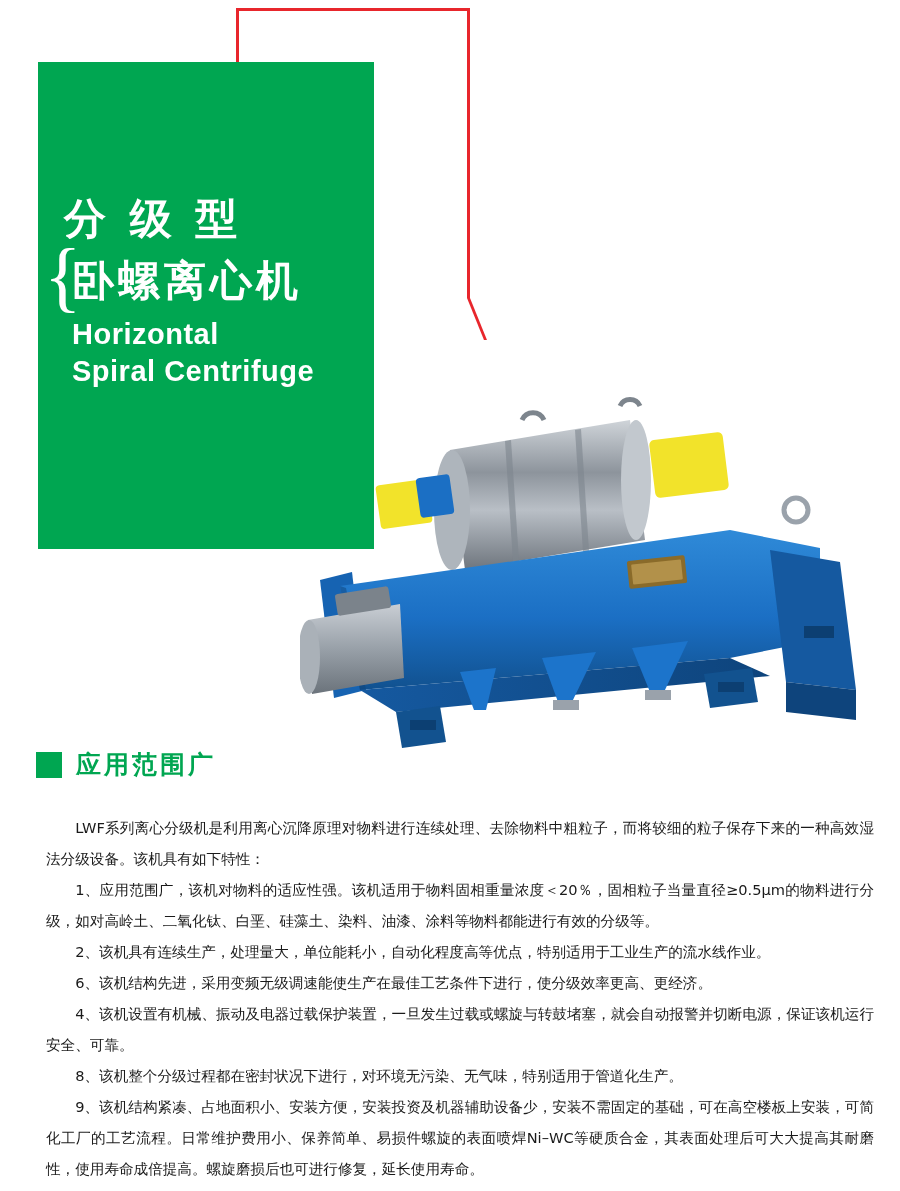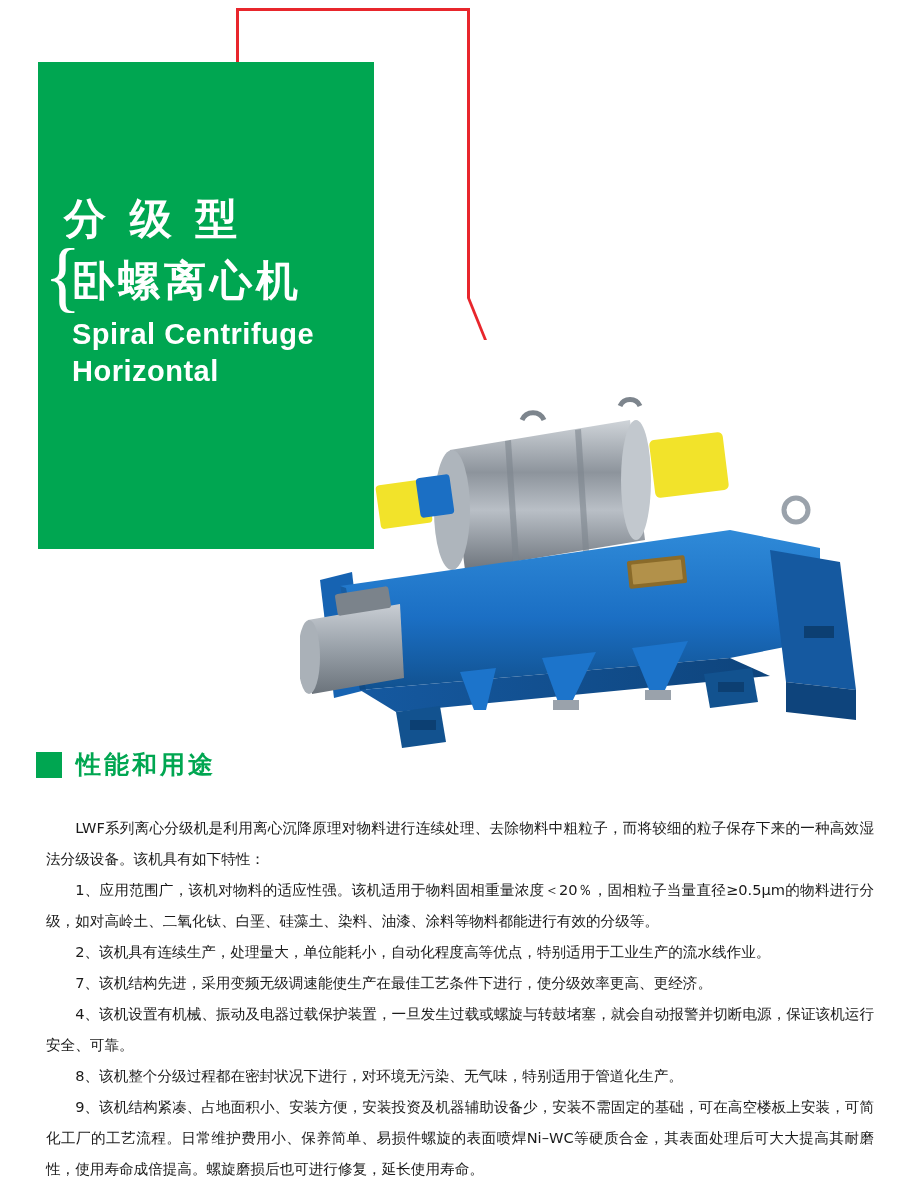--- a/index.html
+++ b/index.html
@@ -153,22 +153,22 @@
 <div class="hero">
 
   <div class="red-outline"></div>
 
   <div class="green-block"></div>
 
   <div class="title-wrap">
     <div class="brace">{</div>
     <div class="cn-title-1">分 级 型</div>
     <div class="cn-title-2">卧螺离心机</div>
+    <div class="en-title">Horizontal</div>
     <div class="en-title">Spiral Centrifuge</div>
-    <div class="en-title">Horizontal</div>
   </div>
 
   <div class="machine">
     <svg width="600" height="420" viewBox="0 0 600 420" xmlns="http://www.w3.org/2000/svg">
       <defs>
         <linearGradient id="steel" x1="0" y1="0" x2="0" y2="1">
           <stop offset="0%" stop-color="#cfd4d9"></stop>
           <stop offset="35%" stop-color="#8d949c"></stop>
           <stop offset="60%" stop-color="#b9bfc6"></stop>
           <stop offset="100%" stop-color="#6e757d"></stop>
@@ -233,25 +233,25 @@
 
       <path d="M222 30 a12 12 0 0 1 22 0" fill="none" stroke="#7d858d" stroke-width="5"></path>
       <path d="M320 16 a11 11 0 0 1 20 0" fill="none" stroke="#7d858d" stroke-width="5"></path>
       <circle cx="496" cy="120" r="12" fill="none" stroke="#9aa2ab" stroke-width="5"></circle>
     </svg>
   </div>
 </div>
 
 <div class="section-head">
   <div class="section-square"></div>
-  <div class="section-title">性能和用途</div>
+  <div class="section-title">应用范围广</div>
 </div>
 
 <div class="body-text">
   <p>LWF系列离心分级机是利用离心沉降原理对物料进行连续处理、去除物料中粗粒子，而将较细的粒子保存下来的一种高效湿法分级设备。该机具有如下特性：</p>
   <p>1、应用范围广，该机对物料的适应性强。该机适用于物料固相重量浓度＜20％，固相粒子当量直径≥0.5μm的物料进行分级，如对高岭土、二氧化钛、白垩、硅藻土、染料、油漆、涂料等物料都能进行有效的分级等。</p>
   <p>2、该机具有连续生产，处理量大，单位能耗小，自动化程度高等优点，特别适用于工业生产的流水线作业。</p>
-  <p>7、该机结构先进，采用变频无级调速能使生产在最佳工艺条件下进行，使分级效率更高、更经济。</p>
+  <p>6、该机结构先进，采用变频无级调速能使生产在最佳工艺条件下进行，使分级效率更高、更经济。</p>
   <p>4、该机设置有机械、振动及电器过载保护装置，一旦发生过载或螺旋与转鼓堵塞，就会自动报警并切断电源，保证该机运行安全、可靠。</p>
   <p>8、该机整个分级过程都在密封状况下进行，对环境无污染、无气味，特别适用于管道化生产。</p>
   <p>9、该机结构紧凑、占地面积小、安装方便，安装投资及机器辅助设备少，安装不需固定的基础，可在高空楼板上安装，可简化工厂的工艺流程。日常维护费用小、保养简单、易损件螺旋的表面喷焊Ni–WC等硬质合金，其表面处理后可大大提高其耐磨性，使用寿命成倍提高。螺旋磨损后也可进行修复，延长使用寿命。</p>
   <p>7、该机与物料接触部分均采用耐蚀不锈钢，特殊物料可采用钛材。</p>
 </div>
 
 </body></html>

